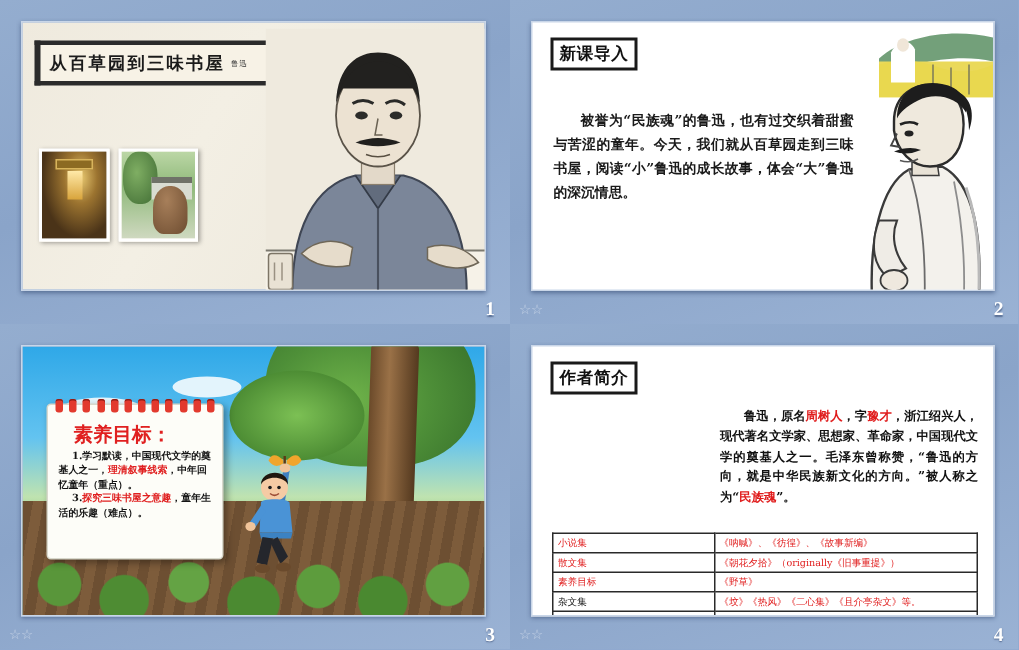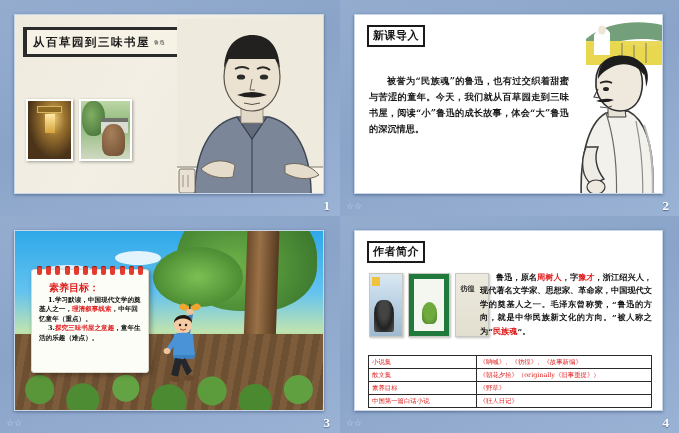--- a/index.html
+++ b/index.html
@@ -159,21 +159,21 @@
   .notepad {
     position:absolute; left:16px; top:38px; width:118px; height:104px;
     background:#fdfdf8;
     border:1px solid #d8d8cc;
     border-radius:3px;
     box-shadow: 2px 2px 5px rgba(0,0,0,.35);
     padding: 11px 6px 4px 7px;
   }
   .rings { position:absolute; left:5px; right:5px; top:-4px; height:9px; display:flex; justify-content:space-between; }
   .ring { width:5px; height:9px; background:#e23a2e; border-radius:2px; box-shadow:0 1px 0 #8f1d16 inset; }
-  .np-title { color:#e02020; font-weight:bold; font-size:10px; font-family:"DejaVu Serif","Liberation Serif",serif; margin-bottom:1px; padding-left:10px;}
+  .np-title { color:#e02020; font-weight:bold; font-size:13px; font-family:"DejaVu Serif","Liberation Serif",serif; margin-bottom:1px; padding-left:10px;}
   .np-line { font-size:6.6px; line-height:9.4px; color:#141414; font-family:"DejaVu Serif","Liberation Serif",serif; font-weight:bold; }
   .np-line .r { color:#e02020; }
   .np-line.ind { text-indent:9px; }
 
   
   .s4-books { position:absolute; left:14px; top:42px; width:120px; height:64px; display:flex; gap:5px; }
   .book { flex:1; border:1px solid #c8c8c0; box-shadow:1px 1px 2px rgba(0,0,0,.25); position:relative; }
   .book.b1 { background: linear-gradient(180deg,#dbe8f2 0%,#c2d7e8 35%,#9fb9cf 100%); }
   .book.b1::after { content:""; position:absolute; left:12%; top:42%; width:64%; height:52%; background:radial-gradient(ellipse at 50% 30%,#444 0 30%,#222 60%,#5a5a5a 100%); border-radius:40% 40% 10% 10%; }
   .book.b1 .tag { position:absolute; left:6%; top:5%; width:26%; height:15%; background:#f0c33c; }
@@ -406,51 +406,44 @@
       </svg>
     </span>
     <span class="pagenum">3</span>
   </div>
 
   <div class="cell">
     <div class="slide">
 
       <div class="boxhead">作者简介</div>
 
-      <div class="s4-books">
-        <div class="book b1">
-            <span class="tag"></span>
-          </div>
-        <div class="book b2">
-            <div class="inner"></div>
-          </div>
-        <div class="book b3">
-            <span class="ttl">彷徨</span>
-          </div>
-      </div>
 
       <div class="s4-text">
         <span>鲁迅，原名</span><span class="r">周树人</span><span>，字</span><span class="r">豫才</span><span>，浙江绍兴人，现代著名文学家、思想家、革命家，中国现代文学的奠基人之一。毛泽东曾称赞，“鲁迅的方向，就是中华民族新文化的方向。”被人称之为“</span><span class="r">民族魂</span><span>”。</span>
       </div>
 
       <table class="s4-table">
         <tbody>
           <tr>
             <td class="k">小说集</td>
             <td>《呐喊》、《彷徨》、《故事新编》</td>
           </tr>
           <tr>
             <td class="k">散文集</td>
             <td>《朝花夕拾》（originally《旧事重提》）</td>
           </tr>
           <tr>
             <td class="k">素养目标</td>
             <td>《野草》</td>
           </tr>
           <tr>
+            <td class="k black">杂文集</td>
+            <td>《坟》《热风》《二心集》《且介亭杂文》等。</td>
+          </tr>
+          <tr>
             <td class="k">中国第一篇白话小说</td>
             <td>《狂人日记》</td>
           </tr>
         </tbody>
       </table>
 
     </div>
     <span class="wm">
       <svg viewBox="0 0 34 16" xmlns="http://www.w3.org/2000/svg">
         <text x="0" y="12" font-size="9" fill="#e9eef7" font-family="DejaVu Sans, sans-serif">☆☆</text>

